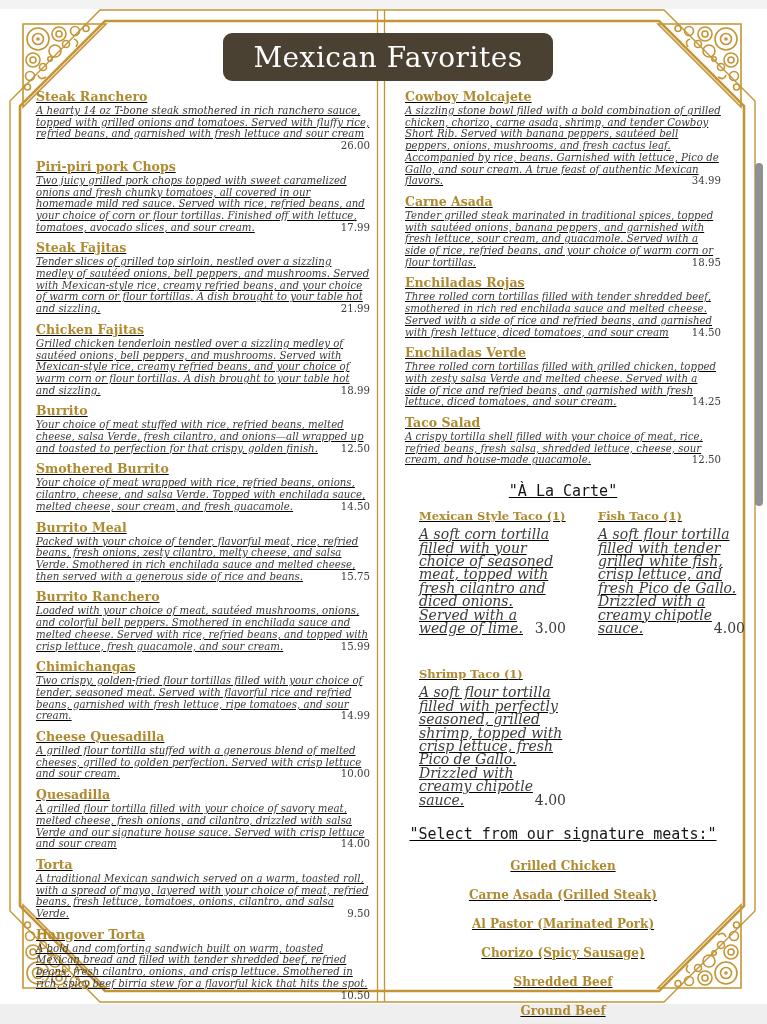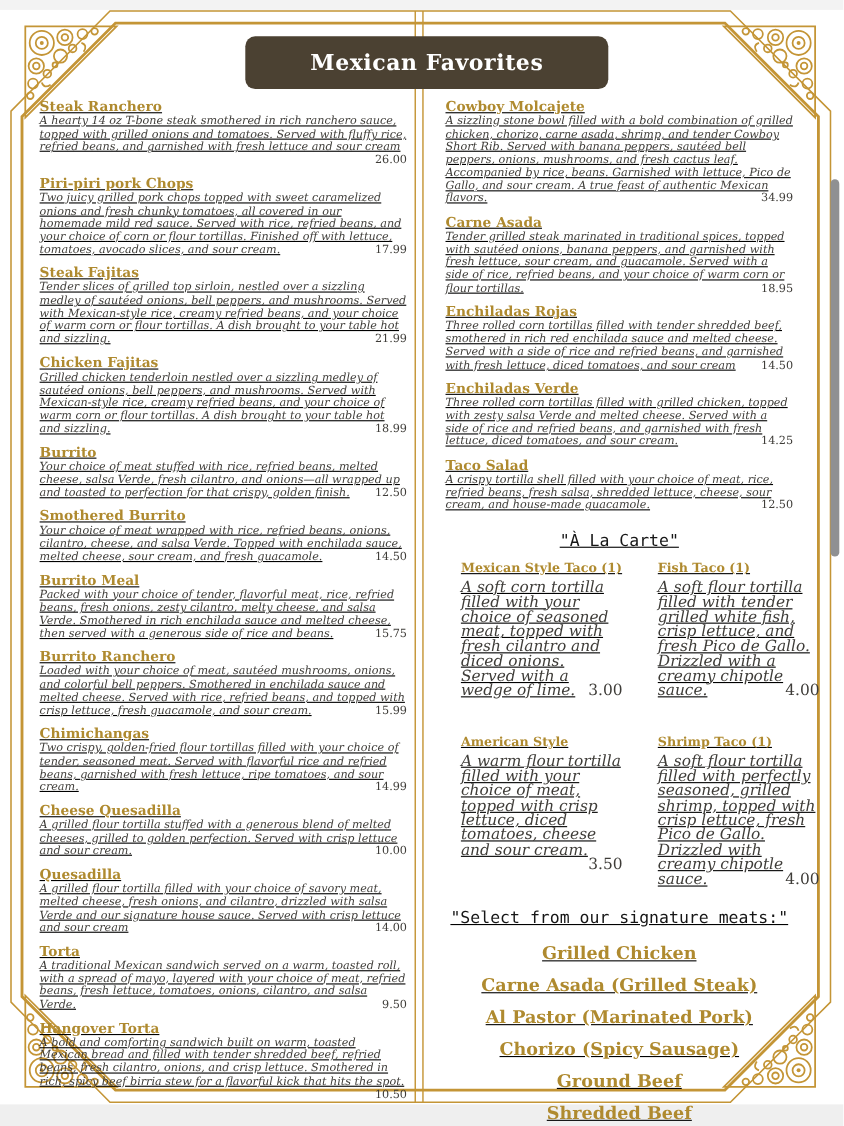--- a/index.html
+++ b/index.html
@@ -7,21 +7,21 @@
         font-family:"DejaVu Serif", serif;}
   .strip-top{position:absolute;top:0;left:0;right:0;height:9px;background:#f3f3f3;}
   .strip-bottom{position:absolute;bottom:0;left:0;right:0;height:20px;background:#efefef;}
   svg.frame{position:absolute;left:0;top:0;pointer-events:none;}
 
   .scrollbar-thumb{position:absolute;right:4px;top:163px;width:8px;height:343px;
         background:#8f9092;border-radius:4px;}
 
   .title-box{position:absolute;left:223px;top:33px;width:330px;height:48px;background:#4b4132;
         border-radius:9px;display:flex;align-items:center;justify-content:center;z-index:3;}
-  .title-box .title{color:#ffffff;font-weight:700;font-size:20px;letter-spacing:.5px;}
+  .title-box .title{color:#ffffff;font-weight:400;font-size:28px;letter-spacing:.5px;}
 
   .col{position:absolute;top:90px;text-decoration:underline;}
   .col-left{left:36px;width:334px;}
   .col-right{left:405px;width:316px;}
 
   .item{margin:0;}
   .item-name{margin:0 0 1px 0;font-size:12.5px;line-height:14px;font-weight:700;color:#af8a2f;}
   .item-desc{margin:0 0 8px 0;font-size:10.2px;line-height:11.7px;font-style:italic;color:#3e3c38;
         display:flow-root;}
   .price{float:right;font-style:normal;margin-left:8px;color:#3e3c38;}
@@ -29,21 +29,21 @@
   .carte-heading{margin:16px 0 9px 0;text-align:center;color:#161616;
         font-family:"DejaVu Sans Mono", monospace;font-size:15px;}
   .carte-grid{display:grid;grid-template-columns:147px 147px;column-gap:14px;row-gap:14px;
         padding:0 8px 0 14px;gap:32px;}
   .carte-item .item-name{font-size:11.5px;margin-bottom:5px;}
   .carte-item .item-desc{font-size:14px;line-height:13.4px;margin-bottom:0;}
 
   .meats-heading{margin:18px 0 4px 0;text-align:center;color:#161616;
         font-family:"DejaVu Sans Mono", monospace;font-size:15px;line-height:19px;}
   .meats-list{text-align:center;}
-  .meat{font-size:16px;line-height:13px;font-weight:700;color:#af8a2f;margin:16px 0 13px 0;}
+  .meat{font-size:12px;line-height:13px;font-weight:700;color:#af8a2f;margin:16px 0 13px 0;}
 
   .advisory{margin:8px 0 0 0;width:332px;font-size:14px;line-height:11.6px;font-style:italic;
         color:#9a7b28;}
 </style>
 </head>
 <body>
 
 <div class="page">
 
   <div class="strip-top"></div>
@@ -194,43 +194,39 @@
   <div class="item carte-item">
     <h3 class="item-name">Mexican Style Taco (1)</h3>
     <p class="item-desc"><span>A soft corn tortilla filled with your choice of seasoned meat, topped with fresh cilantro and diced onions. Served with a wedge of lime.</span><span class="price">3.00</span></p>
   </div>
 
   <div class="item carte-item">
     <h3 class="item-name">Fish Taco (1)</h3>
     <p class="item-desc"><span>A soft flour tortilla filled with tender grilled white fish, crisp lettuce, and fresh Pico de Gallo. Drizzled with a creamy chipotle sauce.</span><span class="price">4.00</span></p>
   </div>
 
-  <div class="item carte-item">
-    <h3 class="item-name">American Style</h3>
-    <p class="item-desc"><span>A warm flour tortilla filled with your choice of meat, topped with crisp lettuce, diced tomatoes, cheese and sour cream.</span><span class="price">3.50</span></p>
-  </div>
 
   <div class="item carte-item">
     <h3 class="item-name">Shrimp Taco (1)</h3>
     <p class="item-desc"><span>A soft flour tortilla filled with perfectly seasoned, grilled shrimp, topped with crisp lettuce, fresh Pico de Gallo. Drizzled with creamy chipotle sauce.</span><span class="price">4.00</span></p>
   </div>
 </div>
 
     <div class="meats-heading">"Select from our signature meats:"</div>
 
     <div class="meats-list">
   <div class="meat">Grilled Chicken</div>
 
   <div class="meat">Carne Asada (Grilled Steak)</div>
 
   <div class="meat">Al Pastor (Marinated Pork)</div>
 
   <div class="meat">Chorizo (Spicy Sausage)</div>
 
+  <div class="meat">Shredded Beef</div>
+
   <div class="meat">Ground Beef</div>
-
-  <div class="meat">Shredded Beef</div>
 </div>
 
     <p class="advisory">Consumer Advisory: Consumption of undercooked meat, poultry, eggs, or seafood may increase the risk of food-borne illnesses. Alert your server if you have special dietary requirements.</p>
   </div>
 
 </div>
 
 </body></html>

